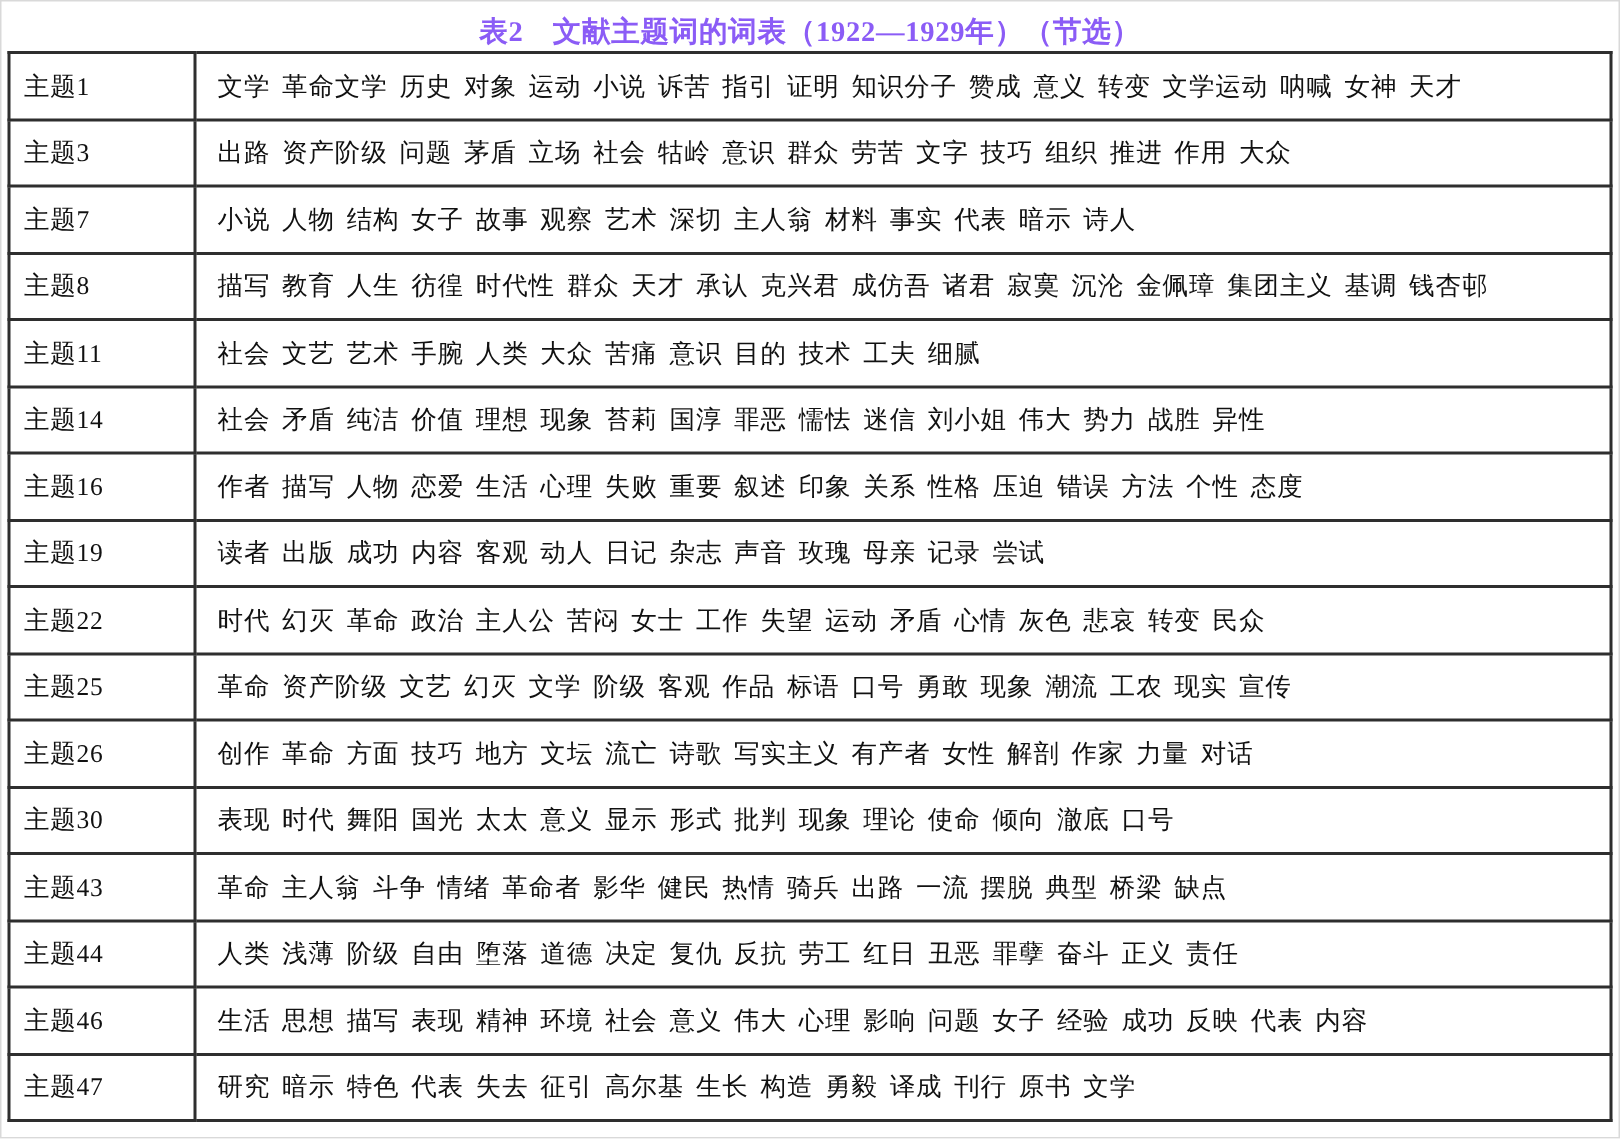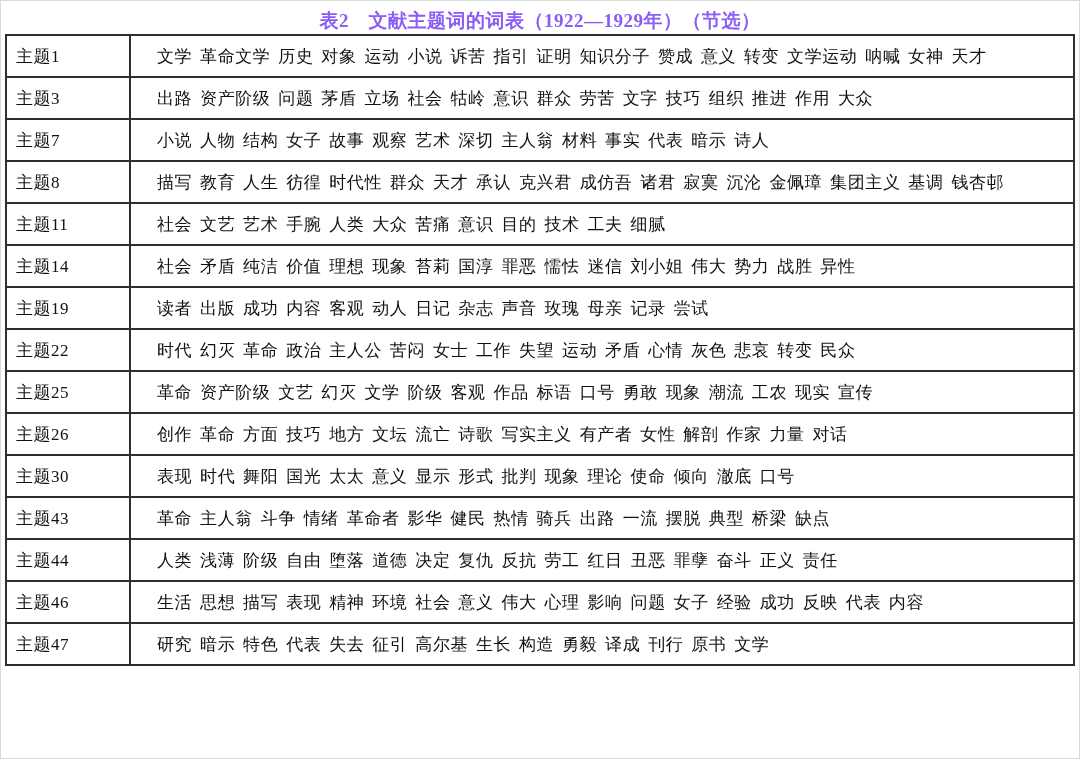--- a/index.html
+++ b/index.html
@@ -25,39 +25,39 @@
     padding-top: 7px;
     height: 33px;
     box-sizing: border-box;
     letter-spacing: 0.5px;
   }
   table.topic-table {
     border-collapse: collapse;
     table-layout: fixed;
     width: 1070px;
     margin: 0 auto;
-    height: 632px;
+    height: 714px;
   }
   table.topic-table td {
     border: 2px solid #2e2e2e;
     font-size: 17px;
     color: #111111;
     vertical-align: middle;
     box-sizing: border-box;
     white-space: nowrap;
     overflow: hidden;
     height: 35px;
   }
   td.label-cell {
     width: 124px;
     padding-left: 9px;
     letter-spacing: 0.5px;
   }
   td.words-cell {
-    padding-left: 26px;
+    padding-left: 14px;
     word-spacing: 3px;
     letter-spacing: 0.6px;
   }
 </style>
 </head>
 <body>
 
 <div class="page">
   <div class="page-title">表2　文献主题词的词表（1922—1929年）（节选）</div>
   <table class="topic-table">
@@ -78,20 +78,24 @@
           <td class="label-cell">主题8</td>
           <td class="words-cell">描写 教育 人生 彷徨 时代性 群众 天才 承认 克兴君 成仿吾 诸君 寂寞 沉沦 金佩璋 集团主义 基调 钱杏邨</td>
         </tr>
         <tr>
           <td class="label-cell">主题11</td>
           <td class="words-cell">社会 文艺 艺术 手腕 人类 大众 苦痛 意识 目的 技术 工夫 细腻</td>
         </tr>
         <tr>
           <td class="label-cell">主题14</td>
           <td class="words-cell">社会 矛盾 纯洁 价值 理想 现象 苔莉 国淳 罪恶 懦怯 迷信 刘小姐 伟大 势力 战胜 异性</td>
+        </tr>
+        <tr>
+          <td class="label-cell">主题16</td>
+          <td class="words-cell">作者 描写 人物 恋爱 生活 心理 失败 重要 叙述 印象 关系 性格 压迫 错误 方法 个性 态度</td>
         </tr>
         <tr>
           <td class="label-cell">主题19</td>
           <td class="words-cell">读者 出版 成功 内容 客观 动人 日记 杂志 声音 玫瑰 母亲 记录 尝试</td>
         </tr>
         <tr>
           <td class="label-cell">主题22</td>
           <td class="words-cell">时代 幻灭 革命 政治 主人公 苦闷 女士 工作 失望 运动 矛盾 心情 灰色 悲哀 转变 民众</td>
         </tr>
         <tr>

